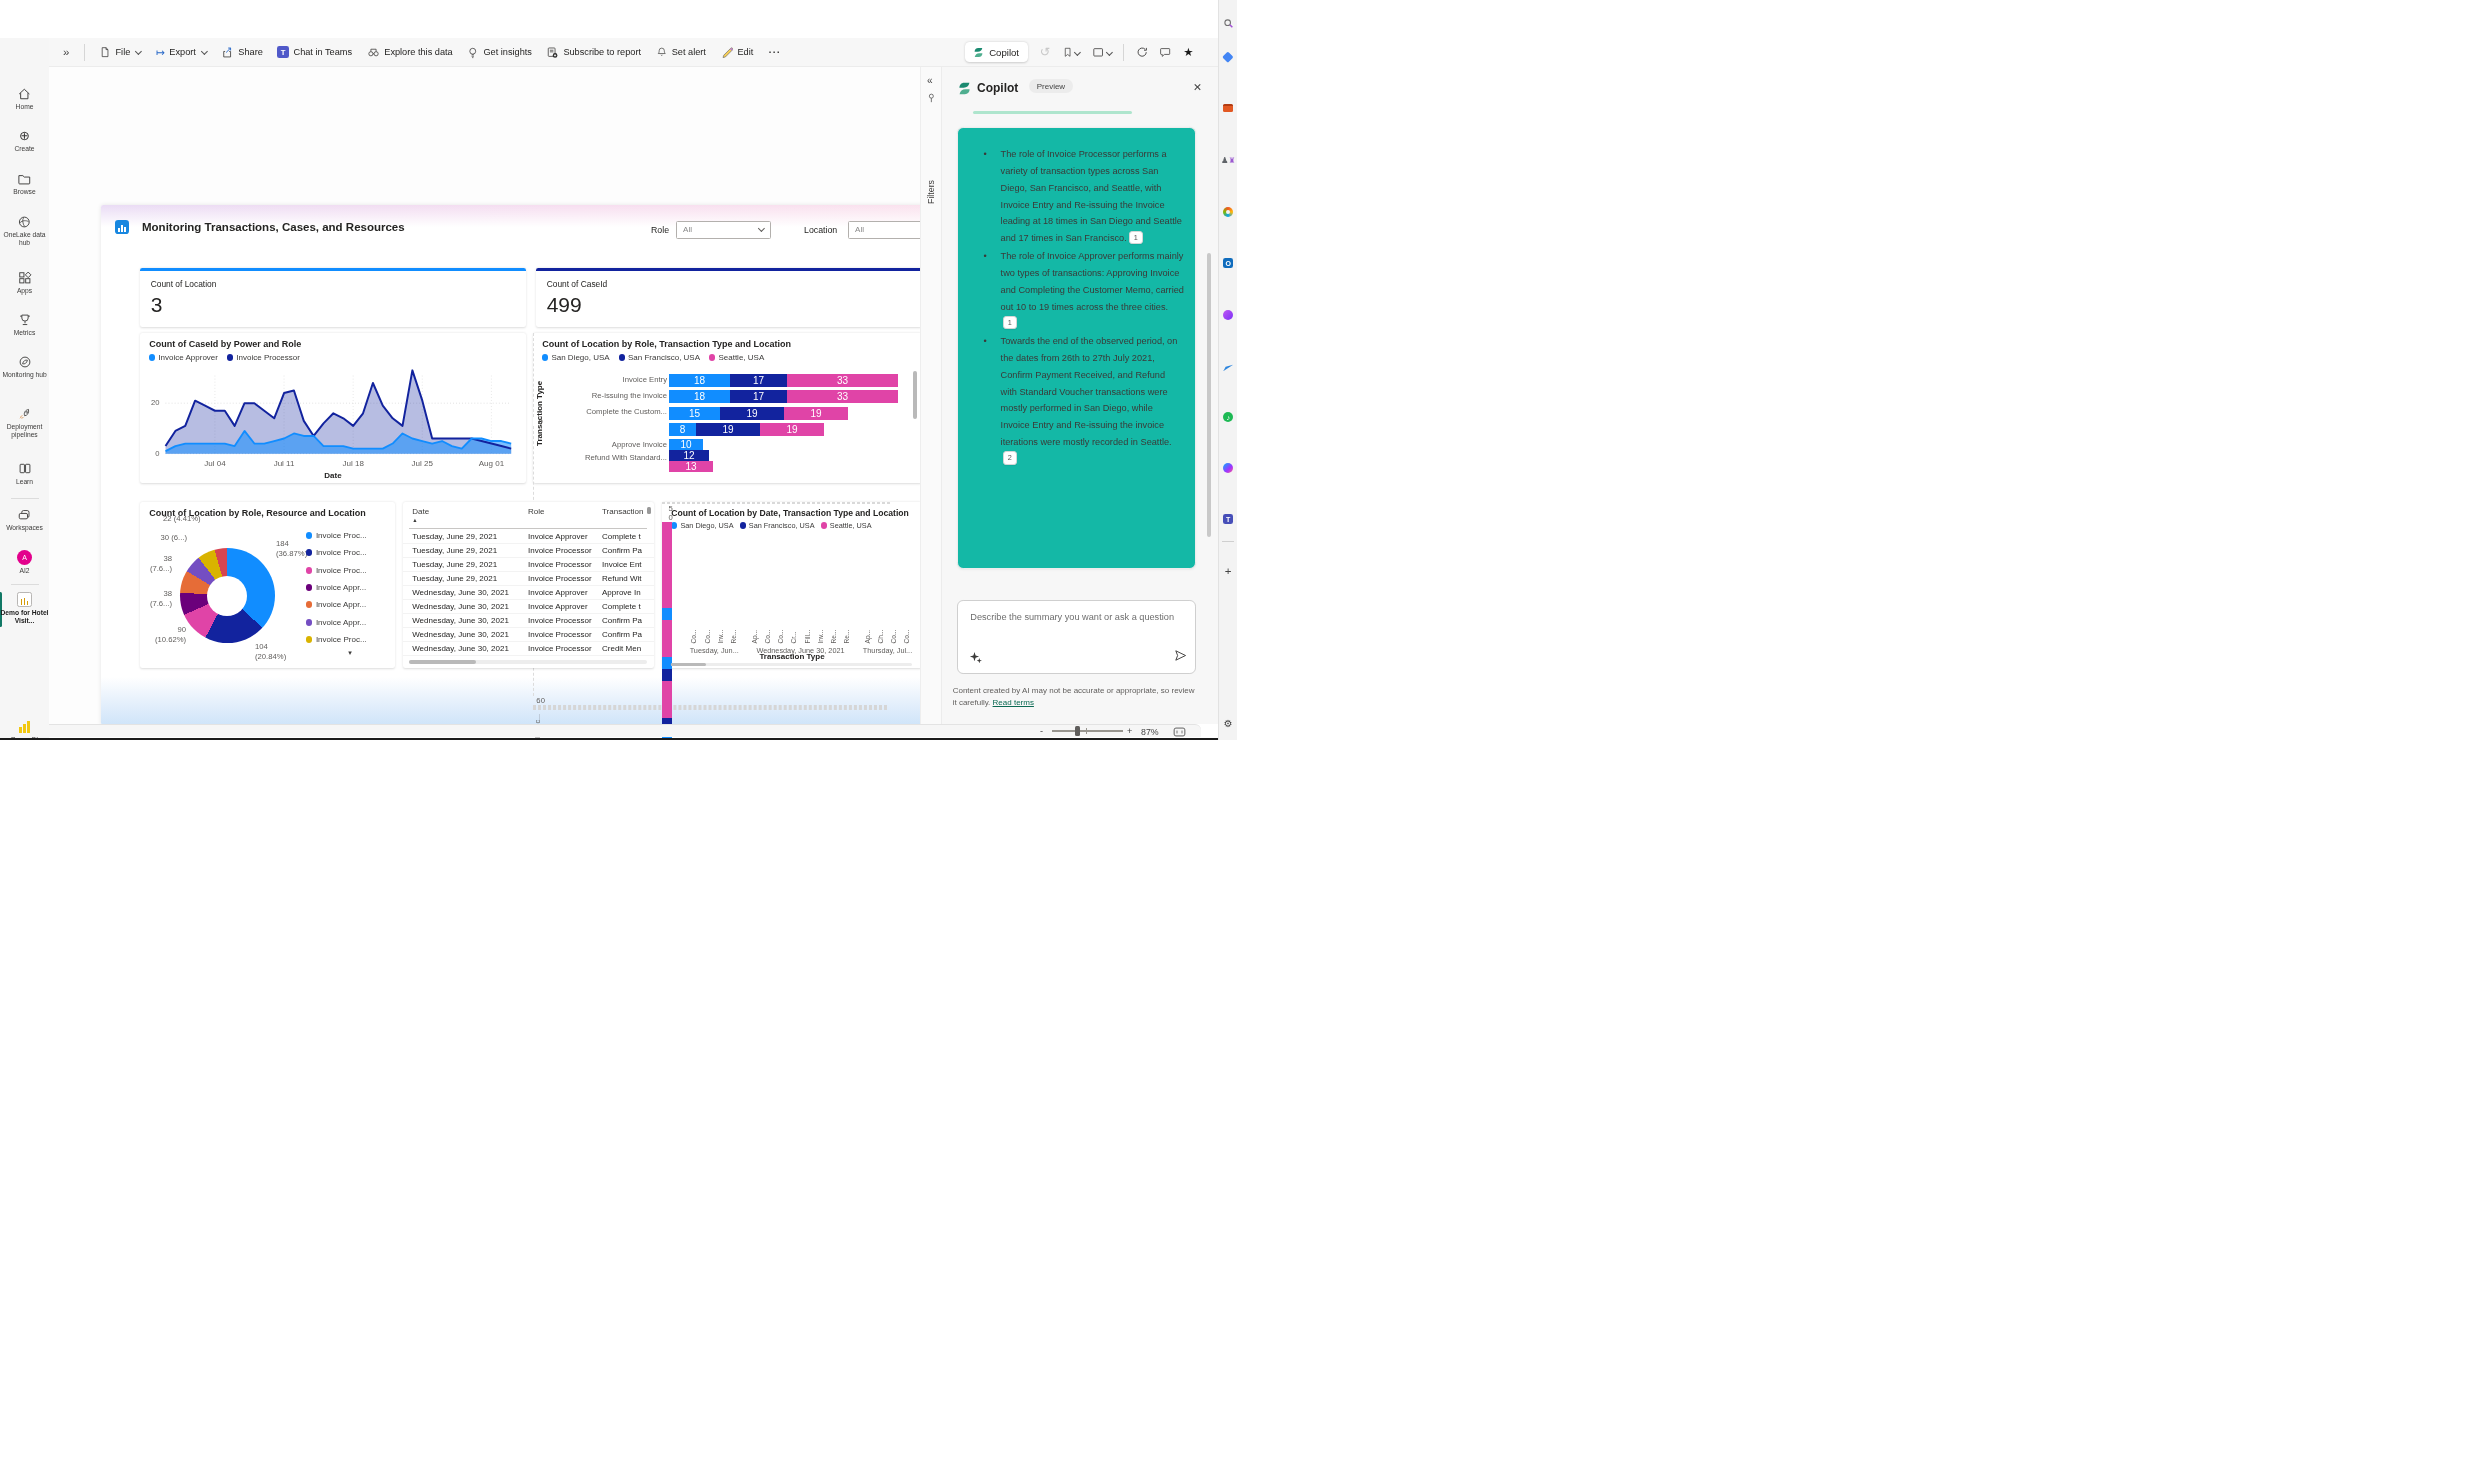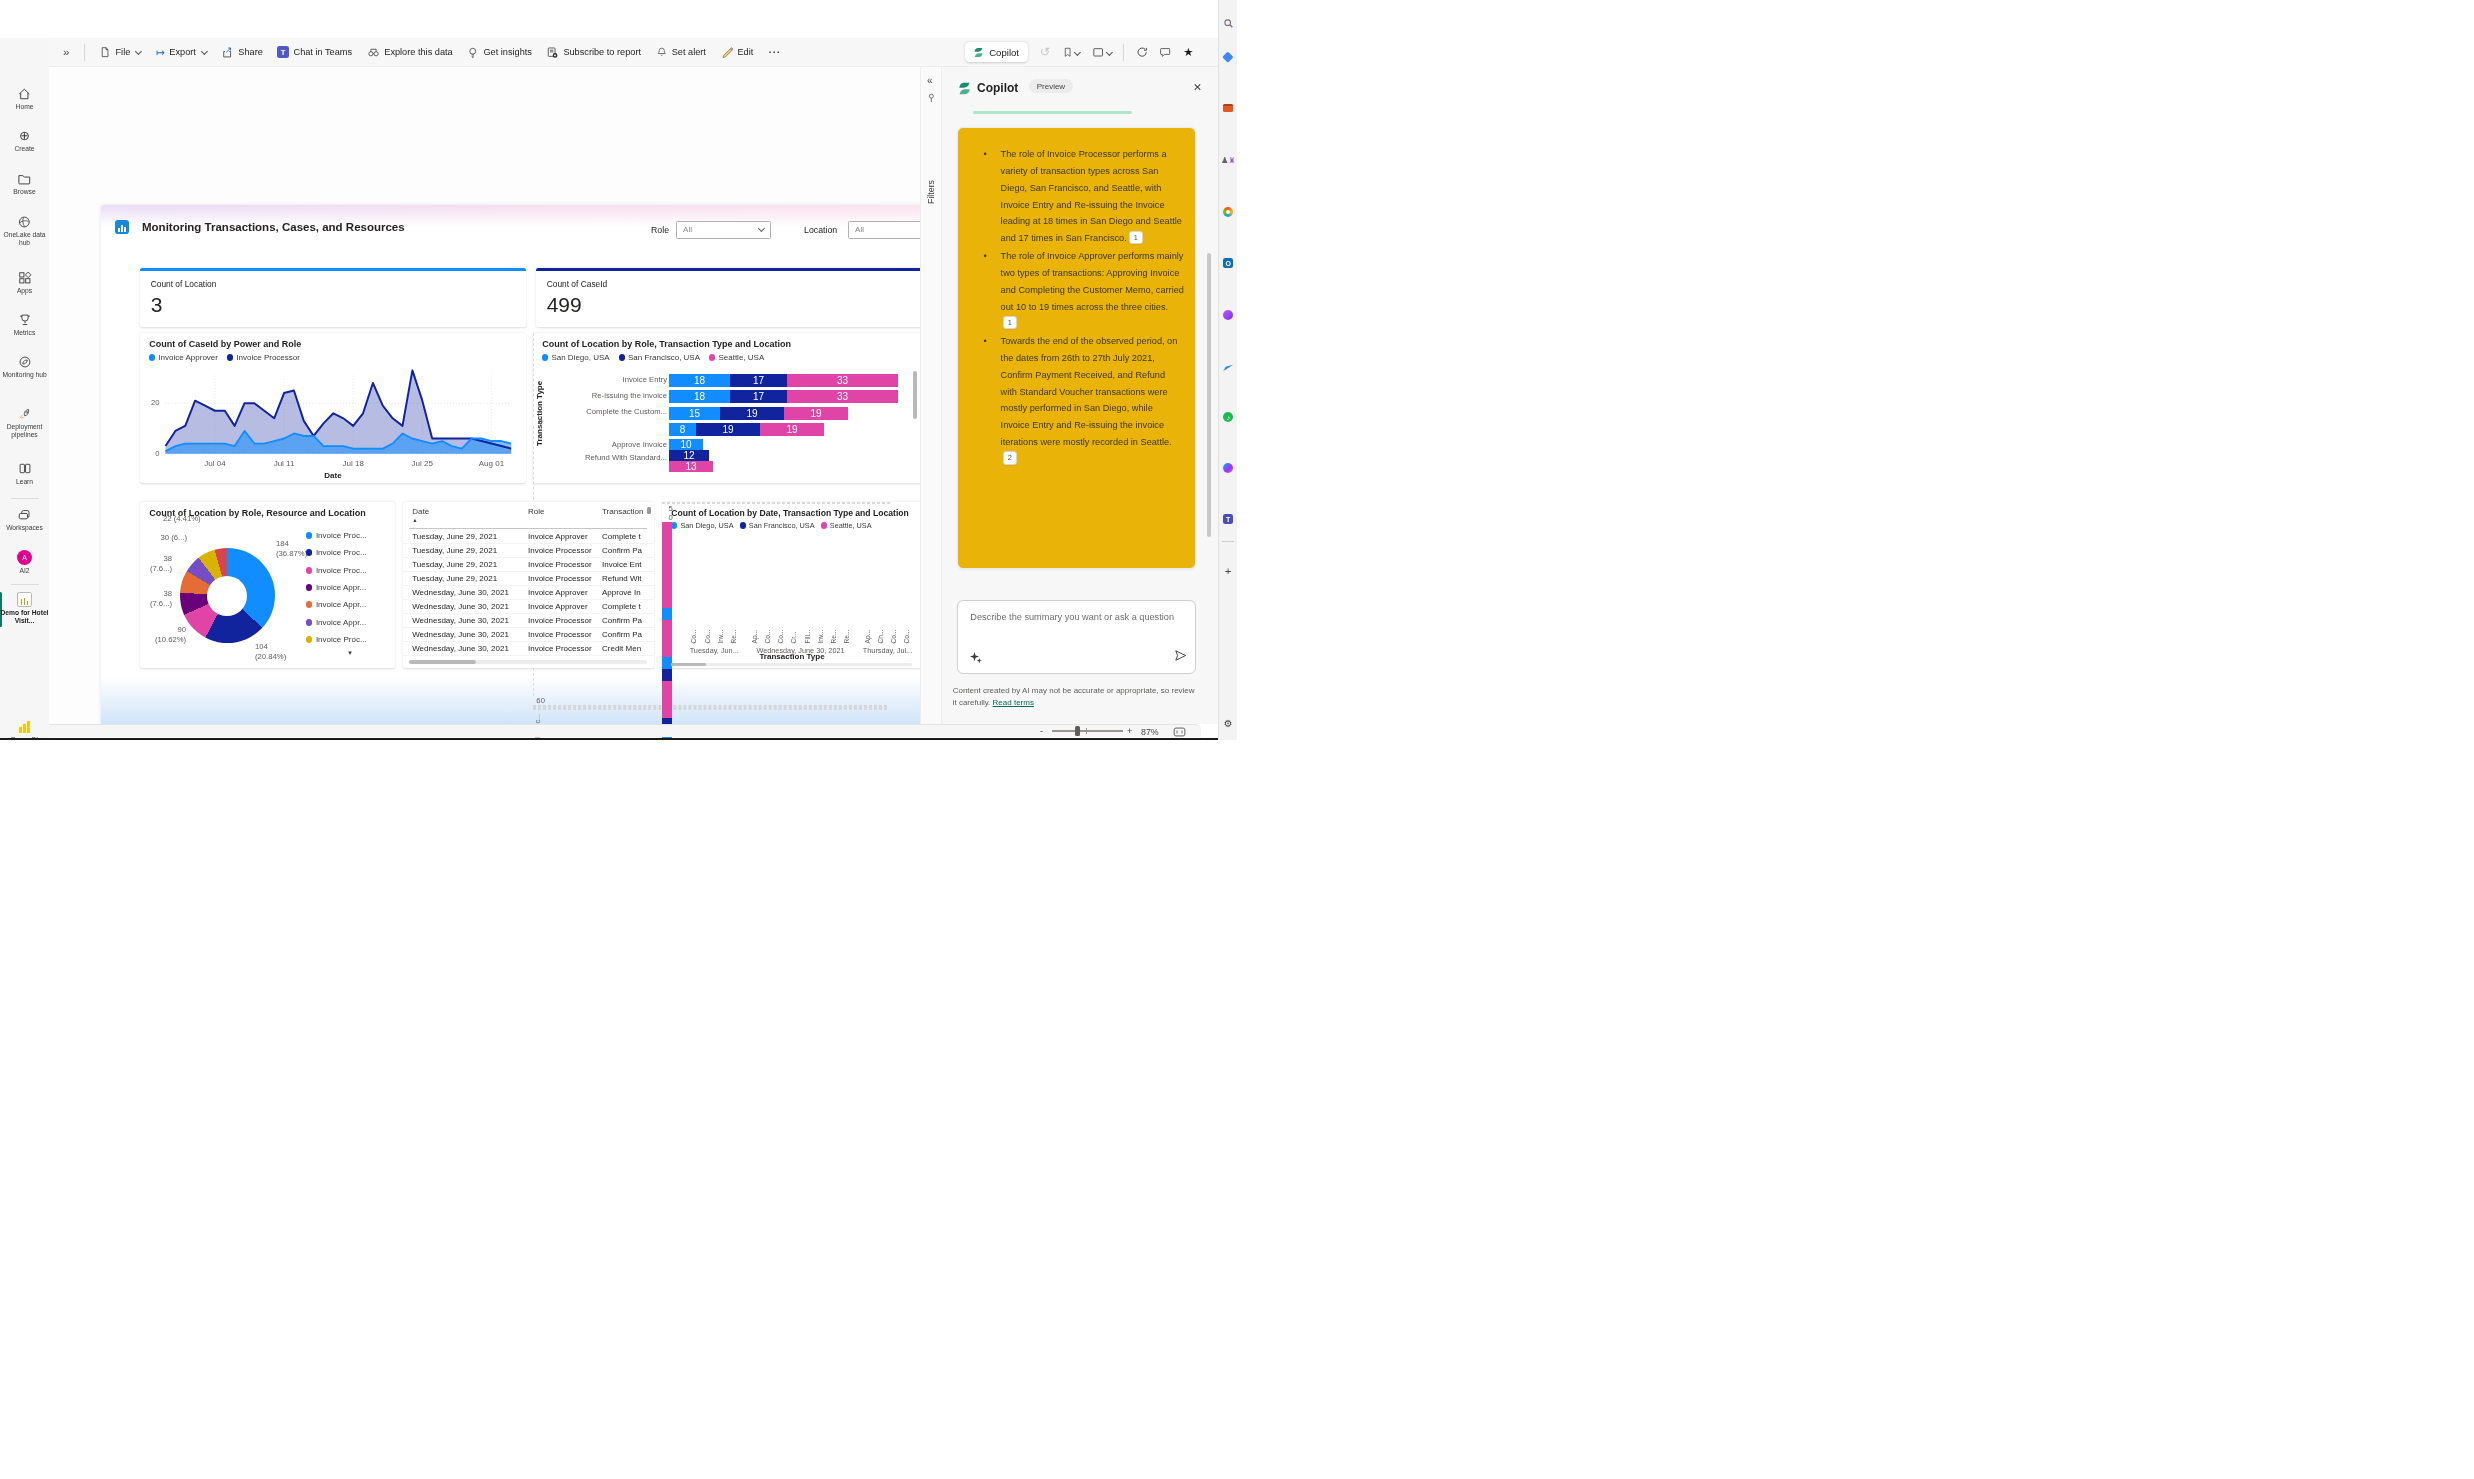--- a/index.html
+++ b/index.html
@@ -86,21 +86,21 @@
   .grp-lab{position:absolute;font-size:7.3px;color:#605E5C;text-align:center;white-space:nowrap;}
   
   #filters{left:920px;top:67px;width:21.5px;height:657px;background:#fafafa;border-left:0.8px solid #eeeeee;box-sizing:border-box;}
   #filters-label{left:4.6px;top:113px;font-size:8.8px;color:#3b3a39;}
   
   #copilot{left:941px;top:67px;width:277px;height:657px;background:#f7f7f7;border-left:0.8px solid #ececec;box-sizing:border-box;}
   #cp-title{left:35px;top:14px;font-size:12px;font-weight:700;}
   #cp-badge{left:87px;top:12.3px;background:#ececec;border-radius:8.4px;padding:2.3px 7.7px;font-size:8px;color:#444;}
   #cp-close{left:251px;top:14px;font-size:10.7px;color:#444;}
   #cp-mintbar{left:31px;top:44px;width:159px;height:3.1px;border-radius:1.5px;background:#aee5cd;}
-  #cp-card{left:14.6px;top:60px;width:239px;height:442px;background:#eab308;border-radius:6.1px;border:0.8px solid #ededed;box-shadow:0 0.8px 2.3px rgba(0,0,0,.05);box-sizing:border-box;overflow:hidden;padding:18.4px 10.7px 7.7px 23px;}
+  #cp-card{left:14.6px;top:60px;width:239px;height:442px;background:#14b8a6;border-radius:6.1px;border:0.8px solid #ededed;box-shadow:0 0.8px 2.3px rgba(0,0,0,.05);box-sizing:border-box;overflow:hidden;padding:18.4px 10.7px 7.7px 23px;}
   #cp-card ul{margin:0;padding:0 0 0 20px;list-style:none;}
   #cp-card li{position:relative;font-size:9.2px;line-height:1.82;color:#3a3a38;margin-bottom:1.5px;}
   #cp-card li:before{content:"•";position:absolute;left:-17px;top:0;}
   .cite{display:inline-block;border:0.8px solid #d6d6d6;border-radius:3.1px;padding:0 3.8px;font-size:7.3px;color:#555;line-height:11.5px;vertical-align:1.5px;margin-left:2.3px;background:#fff;box-shadow:0 0.8px 0.8px rgba(0,0,0,.06);}
   #cp-input{left:14.6px;top:533px;width:239px;height:74px;background:#fff;border:0.8px solid #cfcfcf;border-radius:6.1px;box-sizing:border-box;}
   #cp-input textarea{position:absolute;left:10.7px;top:7.7px;width:215px;height:34px;border:none;outline:none;resize:none;font:9.2px/1.5 "Liberation Sans",sans-serif;color:#444;background:transparent;}
   #cp-input textarea::placeholder{color:#6e6e6e;}
   .spark{position:absolute;background:#3b3a39;}
   .star4{clip-path:polygon(50% 0,62% 38%,100% 50%,62% 62%,50% 100%,38% 62%,0 50%,38% 38%);}
   #cp-disclaimer{left:10.7px;top:618px;width:247px;font-size:8px;line-height:1.5;color:#605E5C;}

